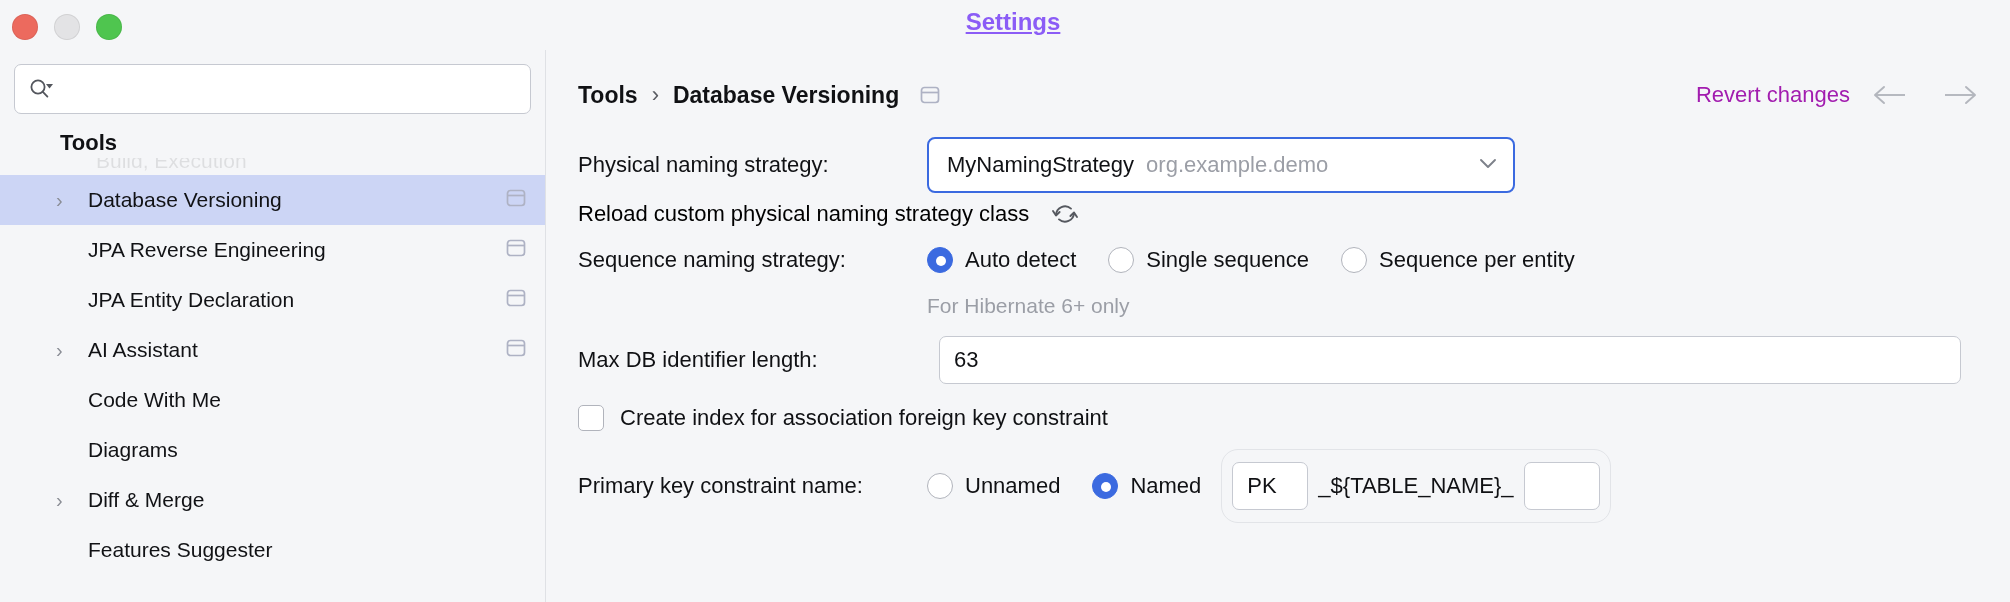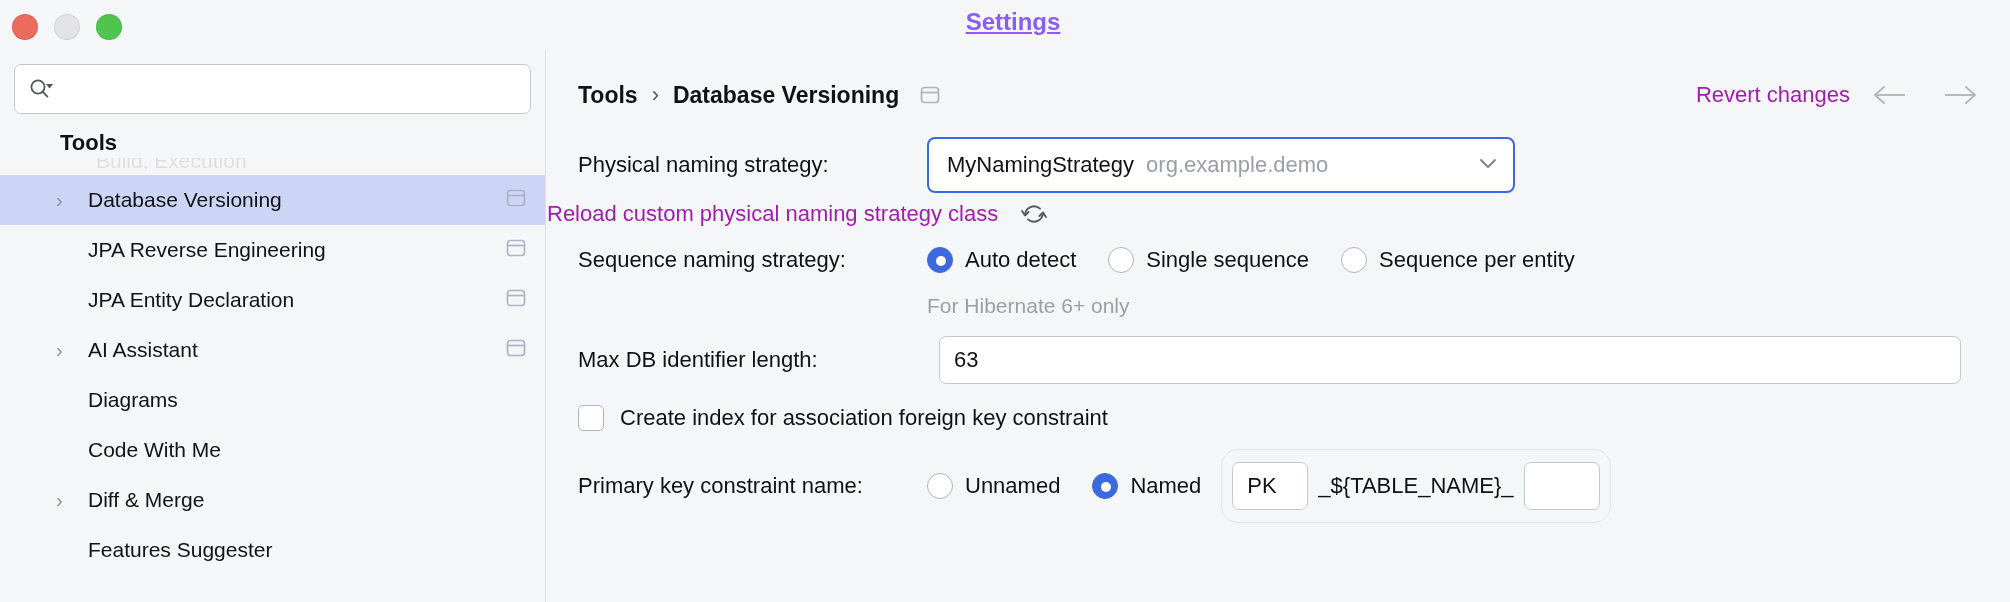--- a/index.html
+++ b/index.html
@@ -100,21 +100,21 @@
 
   .combo {
     width: 588px; height: 56px; background: #ffffff;
     border: 2px solid #3b6ae0; border-radius: 8px;
     display: flex; align-items: center; padding: 0 14px 0 18px;
   }
   .combo-main { font-size: 22px; color: #101114; }
   .combo-sub { font-size: 22px; color: #9b9ea6; margin-left: 12px; }
   .combo-chev { margin-left: auto; color: #7d818a; }
 
-  .muted-link { font-size: 22px; color: #a21caf; }
+  .muted-link { font-size: 22px; color: #000000; padding-left: 31px; }
   .reload-icon { margin-left: 22px; color: #55585f; display: inline-flex; }
 
   .radio-group { display: flex; align-items: center; }
   .radio-item { display: flex; align-items: center; margin-right: 32px; }
   .radio {
     width: 26px; height: 26px; border-radius: 50%;
     border: 1px solid #b1b4bc; background: #fff; flex: none;
     position: relative;
   }
   .radio.on { background: #3b6ae0; border-color: #3b6ae0; }
@@ -221,26 +221,26 @@
         <span class="nav-badge">
           <svg width="22" height="20" viewBox="0 0 22 20">
             <rect x="2.5" y="2.5" width="17" height="15" rx="3" fill="none" stroke="#aeb2c4" stroke-width="1.7"></rect>
             <line x1="2.5" y1="7.5" x2="19.5" y2="7.5" stroke="#aeb2c4" stroke-width="1.7"></line>
           </svg>
         </span>
       </div>
 
       <div class="nav-item">
         <span class="nav-arrow"></span>
+        <span class="nav-label">Code With Me</span>
+      </div>
+
+      <div class="nav-item">
+        <span class="nav-arrow"></span>
         <span class="nav-label">Diagrams</span>
-      </div>
-
-      <div class="nav-item">
-        <span class="nav-arrow"></span>
-        <span class="nav-label">Code With Me</span>
       </div>
 
       <div class="nav-item">
         <span class="nav-arrow">›</span>
         <span class="nav-label">Diff &amp; Merge</span>
       </div>
 
       <div class="nav-item">
         <span class="nav-arrow"></span>
         <span class="nav-label">Features Suggester</span>

